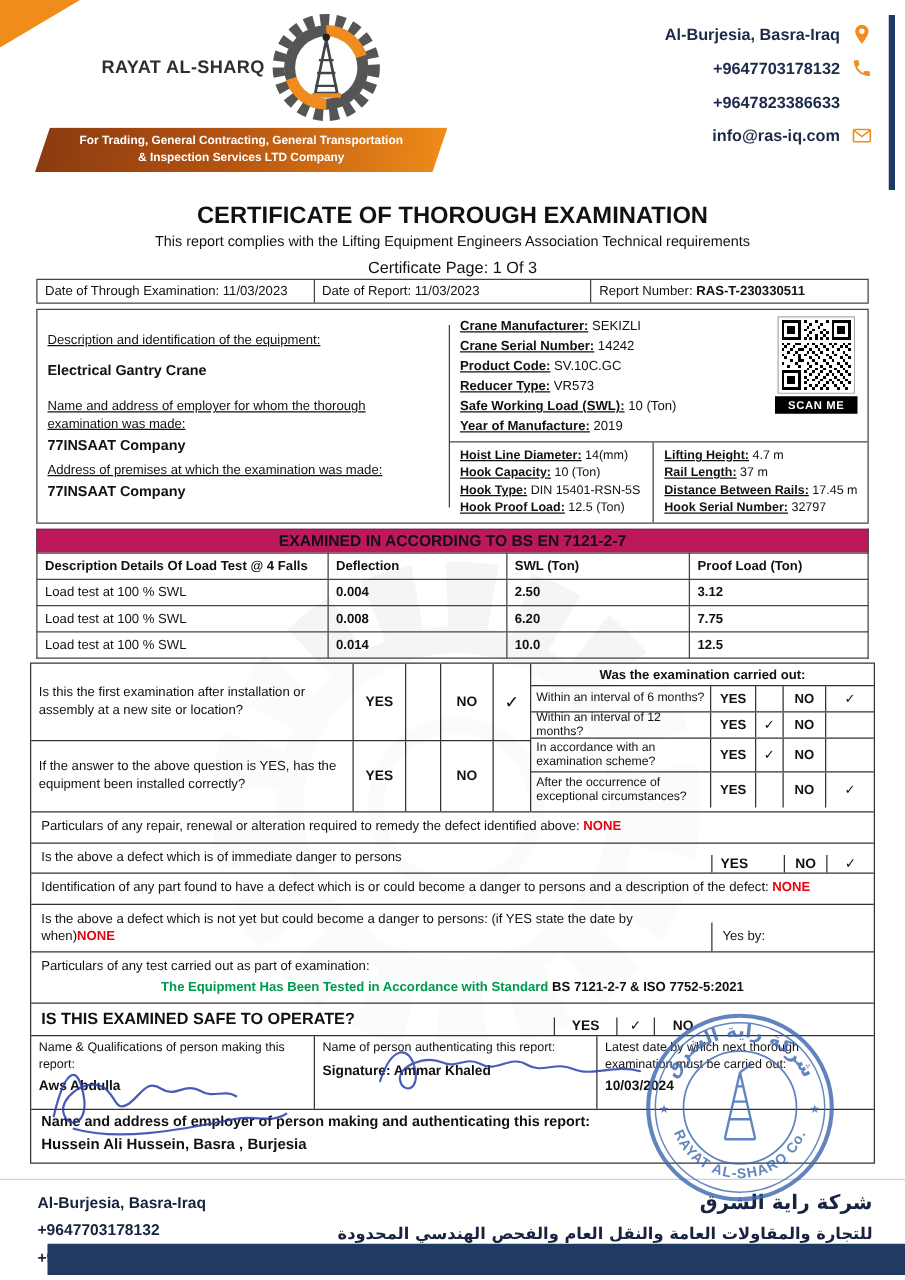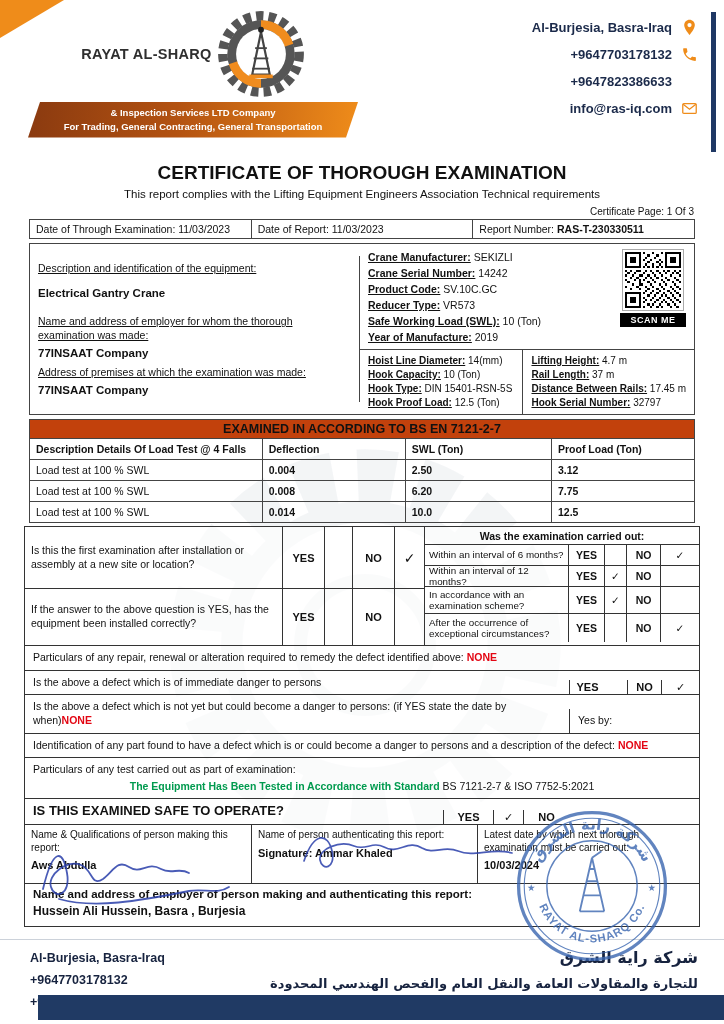--- a/index.html
+++ b/index.html
@@ -29,21 +29,21 @@
     clip-path:polygon(12px 0, 100% 0, calc(100% - 12px) 100%, 0 100%); }
   .contact { position:absolute; top:14px; right:26px; }
   .c-row { display:flex; justify-content:flex-end; align-items:center; height:27px;
     font-weight:bold; font-size:13px; color:#1b2a4a; }
   .c-ico { width:17px; height:17px; margin-left:9px; flex:0 0 17px; }
   .header-rule { position:absolute; top:12px; right:8px; width:5px; height:140px; background:#1f3864; }
 
   
   .title { text-align:center; font-size:19px; font-weight:bold; margin-top:6px; }
   .subtitle { text-align:center; font-size:11.5px; margin-top:4px; }
-  .page-info { text-align:right; font-size:10px; margin:6px 30px 2px; }
+  .page-info { text-align:center; font-size:13px; margin:6px 30px 2px; }
 
   
   .info-row { display:flex; margin:0 29px; border:1px solid #444; background:#fff; }
   .info-cell { flex:1; border-right:1px solid #444; padding:3px 6px; font-size:10.5px; white-space:nowrap; }
   .info-cell:last-child { border-right:none; }
   .b { font-weight:bold; }
 
   
   .details-box { display:flex; margin:4px 29px 0; border:1px solid #444;align-items:center; }
   .det-left { width:330px; border-right:1px solid #444; padding:6px 8px; }
@@ -57,21 +57,21 @@
   .kv-k { font-weight:bold; text-decoration:underline; }
   .qr-wrap { width:66px; margin-right:2px; text-align:center; }
   .qr-wrap svg { width:62px; height:62px; background:#fff; border:1px solid #aaa; display:block; margin:0 auto; }
   .scanme { background:#000; color:#fff; font-size:9px; font-weight:bold; padding:2px 0; margin-top:2px; letter-spacing:.5px; }
   .drb { display:flex; border-top:1px solid #444; flex:1; }
   .hook-col { flex:1; padding:4px 8px; }
   .hook-col.first { border-right:1px solid #444; }
   .hk { font-size:10px; line-height:14px; white-space:nowrap; }
 
   
-  .exam-banner { margin:4px 29px 0; background:#c2410c; border:1px solid #444; border-bottom:none;
+  .exam-banner { margin:4px 29px 0; background:#be185d; border:1px solid #444; border-bottom:none;
     text-align:center; font-weight:bold; font-size:12.5px; padding:2px 0; color:#111; }
   .load-table { width:666px; margin:0 29px; border-collapse:collapse; }
   .load-table th, .load-table td { border:1px solid #444; font-size:10.5px; padding:4px 6px; text-align:left; }
   .load-table th { font-weight:bold; }
   .load-table td.num { font-weight:bold; }
   .load-table col.c1{width:35%} .load-table col.c2{width:21.5%} .load-table col.c3{width:22%} .load-table col.c4{width:21.5%}
 
   
   .qbox { margin:3px 24px 0; border:1.5px solid #333; background:rgba(255,255,255,.6); }
   .q-top { display:flex; }
@@ -96,21 +96,21 @@
   .cw36{width:36px} .cw22{width:22px} .cw34{width:34px} .cwrest{flex:1}
 
   .q-full { border-top:1px solid #333; font-size:10.5px; padding:5px 8px; line-height:1.3; }
   .red { color:#e30613; font-weight:bold; }
   .qflex { display:flex; padding:0; align-items:flex-end; }
   .qtext { flex:1; padding:5px 8px; display:flex; align-items:center; }
   .qcell { border-left:1px solid #333; display:flex; align-items:center; justify-content:center; font-size:11px; }
   .yb-cell { width:130px; border-left:1px solid #333; padding:5px 8px; display:flex; align-items:center; font-size:10.5px; }
   .tests-line2 { text-align:center; margin-top:3px; }
   .green { color:#009a4e; font-weight:bold; }
-  .standard { font-weight:normal; color:#111; }
+  .standard { font-weight:bold; color:#111; }
   .safe-text { width:418px; font-size:13px; font-weight:bold; padding:4px 8px; display:flex; align-items:center; }
   .sw50{width:50px} .sw30{width:30px} .sw46{width:46px}
 
   
   .sig-row { display:flex; border-top:1px solid #333; }
   .sig-col { padding:4px 6px; position:relative; height:58px; }
   .sc1 { width:226px; }
   .sc2 { width:226px; border-left:1px solid #333; }
   .sc3 { flex:1; border-left:1px solid #333; }
   .sig-label { font-size:10px; line-height:1.25; }
@@ -159,22 +159,22 @@
         <circle cx="60" cy="60" r="34" fill="#fff"></circle>
         <path d="M60,30 L48,88 h24 Z" fill="none" stroke="#444" stroke-width="3"></path>
         <line x1="52" y1="52" x2="68" y2="52" stroke="#444" stroke-width="2.5"></line>
         <line x1="50" y1="66" x2="70" y2="66" stroke="#444" stroke-width="2.5"></line>
         <line x1="48" y1="80" x2="72" y2="80" stroke="#444" stroke-width="2.5"></line>
         <circle cx="60" cy="27" r="4" fill="#222"></circle>
         <rect x="44" y="88" width="32" height="5" fill="#f08c1e"></rect>
       </svg>
     </div>
     <div class="tagline">
+      <div>For Trading, General Contracting, General Transportation</div>
       <div>&amp; Inspection Services LTD Company</div>
-      <div>For Trading, General Contracting, General Transportation</div>
     </div>
   </div>
 
   <div class="contact">
     <div class="c-row">
       <span>Al-Burjesia, Basra-Iraq</span>
       <svg class="c-ico" viewBox="0 0 24 24">
         <path fill="#ef8c1a" d="M12 1C7.9 1 4.5 4.4 4.5 8.5c0 5.6 7.5 14 7.5 14s7.5-8.4 7.5-14C19.5 4.4 16.1 1 12 1z"></path>
         <circle cx="12" cy="8.5" r="3" fill="#fff"></circle>
       </svg>
@@ -375,30 +375,30 @@
   </div>
 
   <div class="q-full qflex">
     <div class="qtext">Is the above a defect which is of immediate danger to persons</div>
     <div class="qcell mlabel cw36">YES</div>
     <div class="qcell mark cw22"></div>
     <div class="qcell mlabel cw34">NO</div>
     <div class="qcell mark" style="width:38px">✓</div>
   </div>
 
+  <div class="q-full">
+    <span>Identification of any part found to have a defect which is or could become a danger to persons and a description of the defect:</span>
+    <span class="red">NONE</span>
+  </div>
+
   <div class="q-full qflex">
     <div class="qtext">
       <span><span>Is the above a defect which is not yet but could become a danger to persons: (if YES state the date by when)</span><span class="red">NONE</span></span>
     </div>
     <div class="yb-cell">Yes by:</div>
-  </div>
-
-  <div class="q-full">
-    <span>Identification of any part found to have a defect which is or could become a danger to persons and a description of the defect:</span>
-    <span class="red">NONE</span>
   </div>
 
   <div class="q-full">
     <div>Particulars of any test carried out as part of examination:</div>
     <div class="tests-line2">
       <span class="green">The Equipment Has Been Tested in Accordance with Standard</span>
       <span class="standard">BS 7121-2-7 &amp; ISO 7752-5:2021</span>
     </div>
   </div>
 

